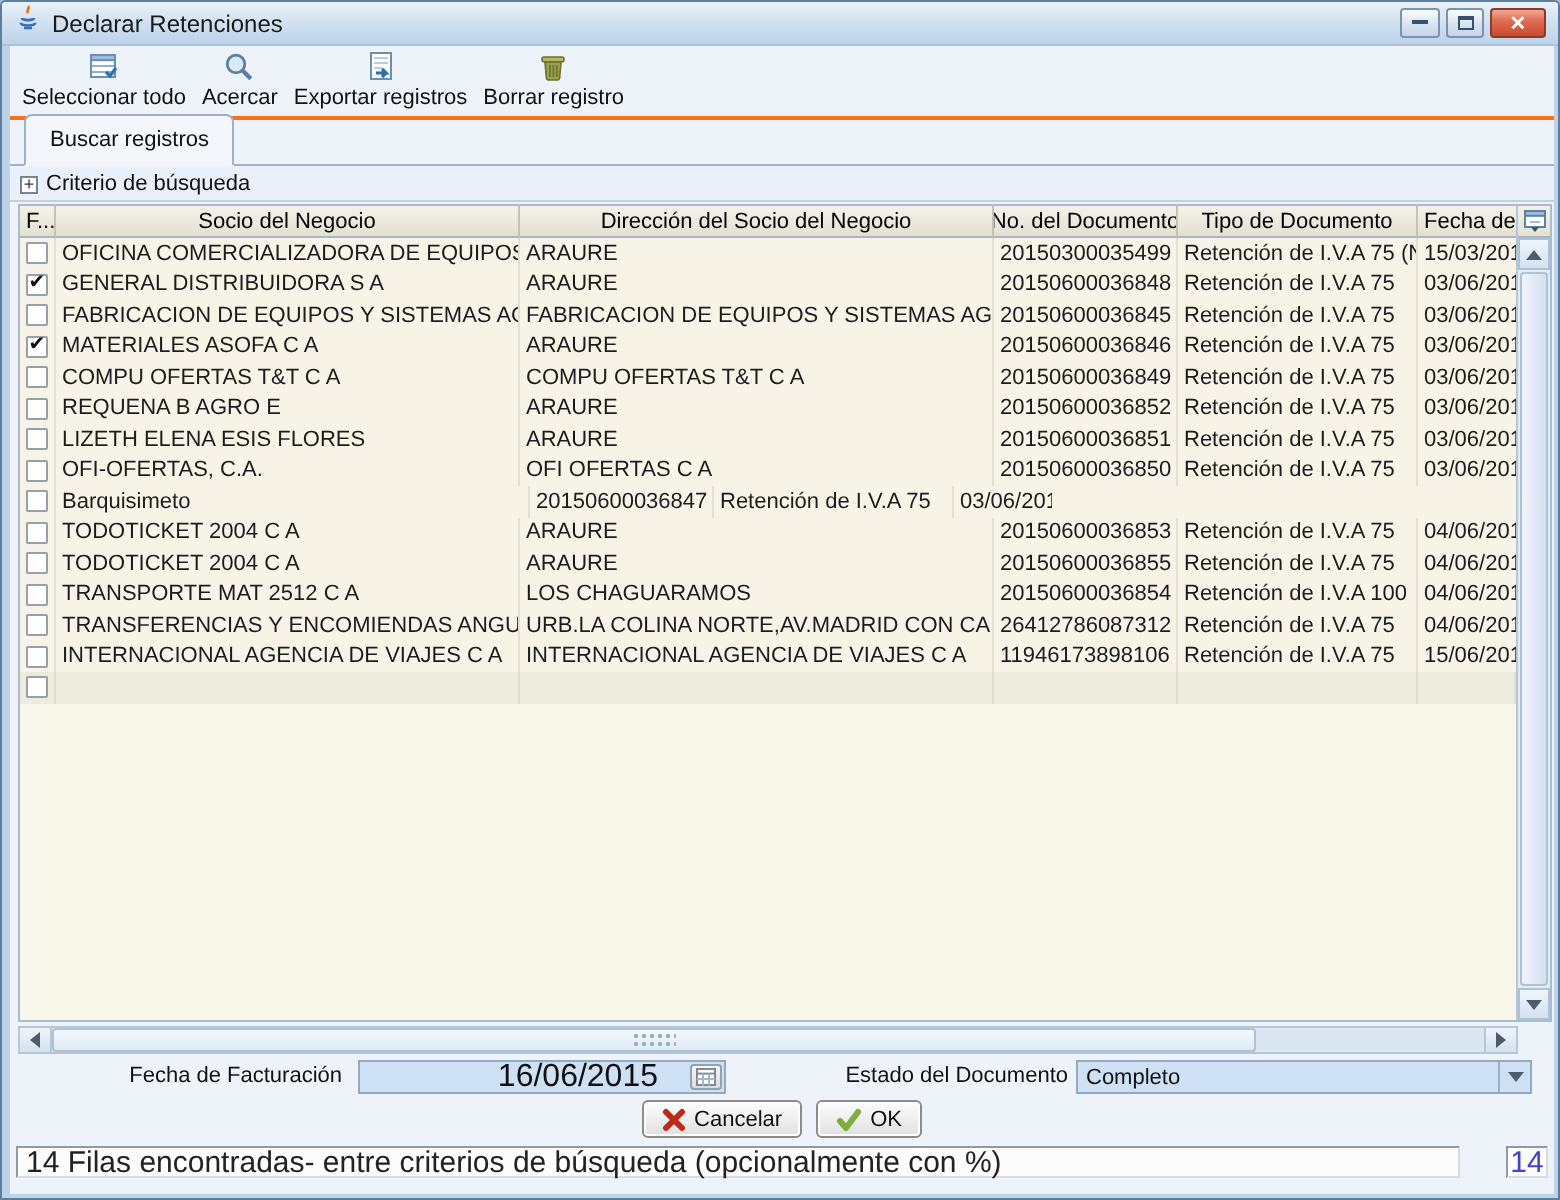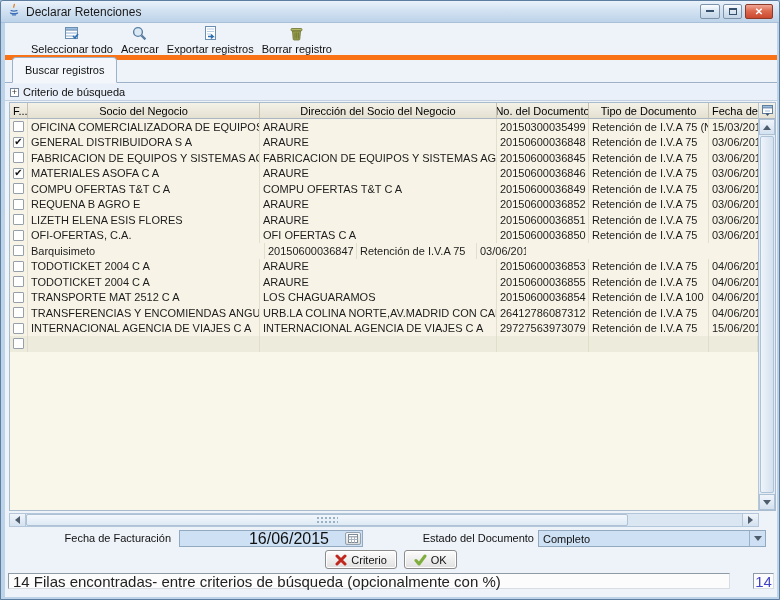--- a/index.html
+++ b/index.html
@@ -17,21 +17,21 @@
     font-size:9px;color:#333;cursor:default;}
   .winbtn.min{width:20px}.winbtn.max{width:19px}
   .winbtn.close{width:28px;background:linear-gradient(#f0a795,#dd6a50 45%,#c94a30);
     border-color:#8e3category:#8e3a28;border-color:#8e3a28;color:#fff;font-weight:bold;font-size:10px;}
   .min-glyph{width:8px;height:3px;border-bottom:2px solid #37506b;margin-top:-3px;}
   .max-glyph{width:8px;height:7px;border:1px solid #37506b;border-top:2px solid #37506b;}
   
   .client{position:absolute;left:4px;top:22px;width:772px;height:574px;background:#eef3fa;}
   
   .toolbar{position:absolute;left:0;top:0;width:100%;height:37px;display:flex;
-    align-items:flex-start;padding:2px 0 0 22px;border-bottom:5px solid #f97316;}
+    align-items:flex-start;padding:2px 0 0 2px;border-bottom:2px solid #f97316;}
   .tool-item{display:flex;flex-direction:column;align-items:center;padding:0 4px;cursor:default;}
   .tool-item svg{display:block;margin-bottom:1px;}
   .tool-label{font-size:11px;color:#111;white-space:nowrap;}
   
   .tabstrip{position:absolute;left:0;top:38px;width:100%;height:22px;border-bottom:1px solid #9db2c8;}
   .tab{position:absolute;left:7px;bottom:-1px;height:20px;padding:12px 12px;background:#f3f7fc;
     border:1px solid #9db2c8;border-bottom:1px solid #f3f7fc;border-radius:4px 4px 0 0;
     font-size:11px;color:#111;display:flex;align-items:center;}
   
   .criteria{position:absolute;left:0;top:61px;width:100%;height:17px;background:#e9f0f9;
@@ -333,21 +333,21 @@
     <div class="cell c-doc">26412786087312</div>
     <div class="cell c-tipo">Retención de I.V.A 75</div>
     <div class="cell c-fecha">04/06/2015</div>
   </div>
             <div class="trow">
     <div class="cell c-chk">
                 <span class="cb"></span>
               </div>
     <div class="cell c-socio">INTERNACIONAL AGENCIA DE VIAJES C A</div>
     <div class="cell c-dir">INTERNACIONAL AGENCIA DE VIAJES C A</div>
-    <div class="cell c-doc">29727563973079</div>
+    <div class="cell c-doc">11946173898106</div>
     <div class="cell c-tipo">Retención de I.V.A 75</div>
     <div class="cell c-fecha">15/06/2015</div>
   </div>
           </div>
         <div class="empty-row">
           <div class="cell c-chk">
               <span class="cb"></span>
             </div>
           <div class="cell c-socio"></div>
           <div class="cell c-dir"></div>
@@ -410,21 +410,21 @@
             <span class="tri-down"></span>
           </span>
       </div>
     </div>
 
     <div class="buttons-row">
       <div class="btn">
         <svg width="12" height="12" viewBox="0 0 12 12">
           <path d="M2 2L10 10M10 2L2 10" stroke="#c0271d" stroke-width="3" stroke-linecap="round"></path>
         </svg>
-        <span>Criterio</span>
+        <span>Cancelar</span>
       </div>
       <div class="btn">
         <svg width="13" height="12" viewBox="0 0 13 12">
           <path d="M2 6.5L5 10L11 2" stroke="#7fae3d" stroke-width="3" fill="none" stroke-linecap="round" stroke-linejoin="round"></path>
         </svg>
         <span>OK</span>
       </div>
     </div>
 
     <div class="statusbar">

